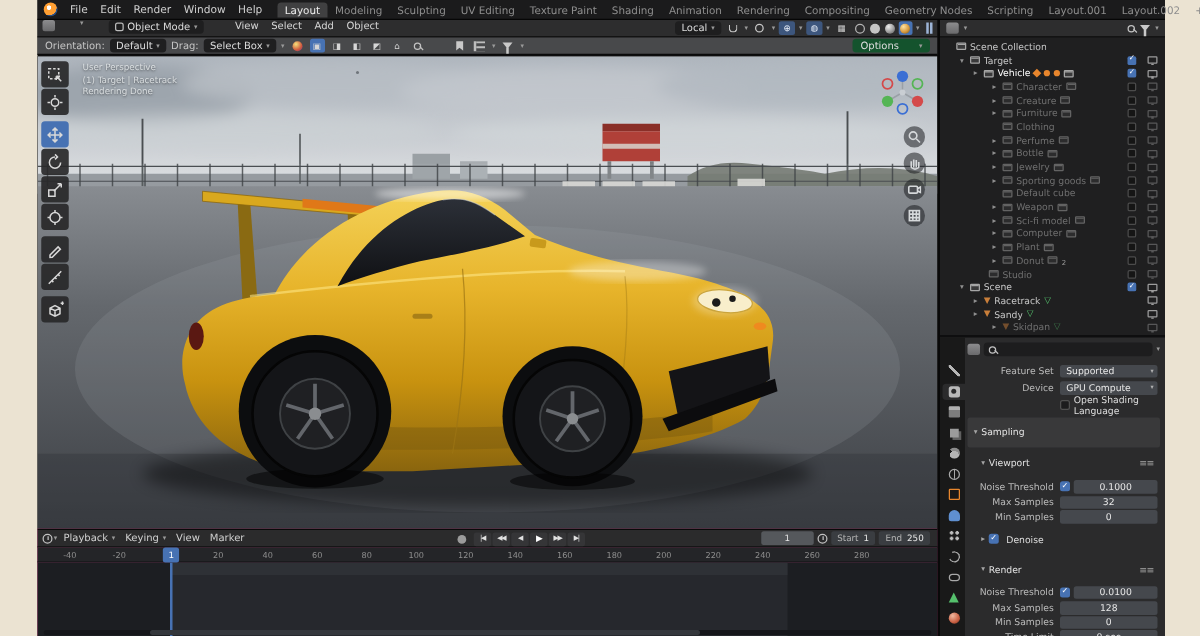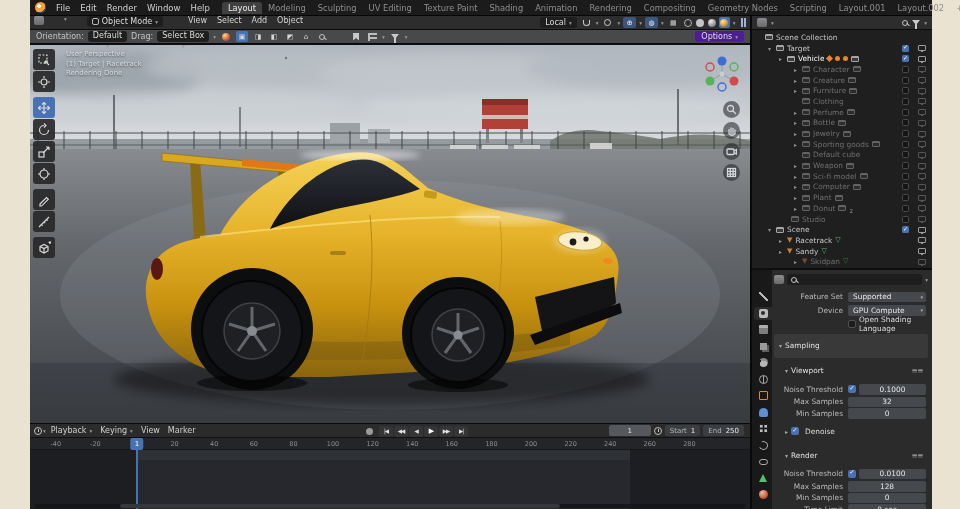--- a/index.html
+++ b/index.html
@@ -31,32 +31,32 @@
   .sph.wire { border:1px solid #b3b3b3; background:transparent; }
   .sph.solid { background:#c4c4c4; }
   .sph.mat { background:radial-gradient(circle at 35% 30%, #ececec, #9d9d9d 55%, #565656); }
   .sph.rend { background:radial-gradient(circle at 35% 30%, #ffe2a0, #d89a3e 55%, #6e5118); }
   .shade-btn { padding:1.5px; border-radius:2px; display:flex; }
   .shade-btn.active { background:#4772b3; }
   .pausebars { display:flex; gap:1.5px; margin-left:2px; }
   .pausebars i { width:2px; height:9px; background:#9db4d6; }
 
   .toolh { position:absolute; left:0; top:30px; width:720px; height:14px; background:#48494b; border-bottom:1px solid #0a0a0a; display:flex; align-items:center; font-size:8px; color:#dedede; gap:4px; padding:0 6px; z-index:5; }
-  .toolh .pill { background:#1f1f20;flex-direction:column; }
+  .toolh .pill { background:#1f1f20; }
   .lbl { color:#c4c4c4; }
   .th-ic { width:12px; height:11px; border-radius:2px; display:flex; align-items:center; justify-content:center; color:#d6d6d6; font-size:7px; }
   .th-ic.hl { background:#4772b3; }
   .ball { width:8px; height:8px; border-radius:50%; background:radial-gradient(circle at 35% 30%, #f3e07a, #cf5a3e 60%, #7c2d8c); }
   .i-search { width:6px; height:6px; border:1.3px solid #c2c2c2; border-radius:50%; position:relative; flex:none; }
   .i-search::after { content:""; position:absolute; width:4px; height:1.3px; background:#c2c2c2; transform:rotate(45deg); right:-3px; bottom:-1px; }
   .i-bookmark { width:6px; height:8px; background:#c9c9c9; clip-path:polygon(0 0,100% 0,100% 100%,50% 70%,0 100%); }
   .i-tree { width:9px; height:8px; background:linear-gradient(#bdbdbd 2px, transparent 2px) 0 0/9px 4px; border-left:2px solid #bdbdbd; }
   .i-funnel { width:0; height:0; border-left:4px solid transparent; border-right:4px solid transparent; border-top:5px solid #c9c9c9; position:relative; }
   .i-funnel::after { content:""; position:absolute; left:-1px; top:-1px; width:2px; height:5px; background:#c9c9c9; }
-  .opts { margin-left:auto; background:#4c1d95; border-radius:3px; height:11px; display:flex; align-items:center; padding:0 6px; gap:3px; }
+  .opts { margin-left:auto; background:#14532d; border-radius:3px; height:11px; display:flex; align-items:center; padding:0 6px; gap:16px; }
 
   
   .viewport { position:absolute; left:0; top:45px; width:720px; height:378px; overflow:hidden; background:#555; }
   .ovl { position:absolute; left:36px; top:5px; font-size:7px; color:rgba(238,241,243,.8); text-shadow:0 1px 2px rgba(0,0,0,.55); line-height:9.5px; }
   .toolbar { position:absolute; left:3px; top:4px; display:flex; flex-direction:column; gap:1px; }
   .tool-btn { width:22px; height:21px; background:rgba(40,40,41,.92); border-radius:3px; display:flex; align-items:center; justify-content:center; }
   .tool-btn.active { background:#4772b3; }
   .tool-btn svg { stroke:#d8d8d8; fill:none; stroke-width:1.2; }
   .tool-btn.gap { margin-top:4px; }
   .gizmo { position:absolute; right:7px; top:8px; }

